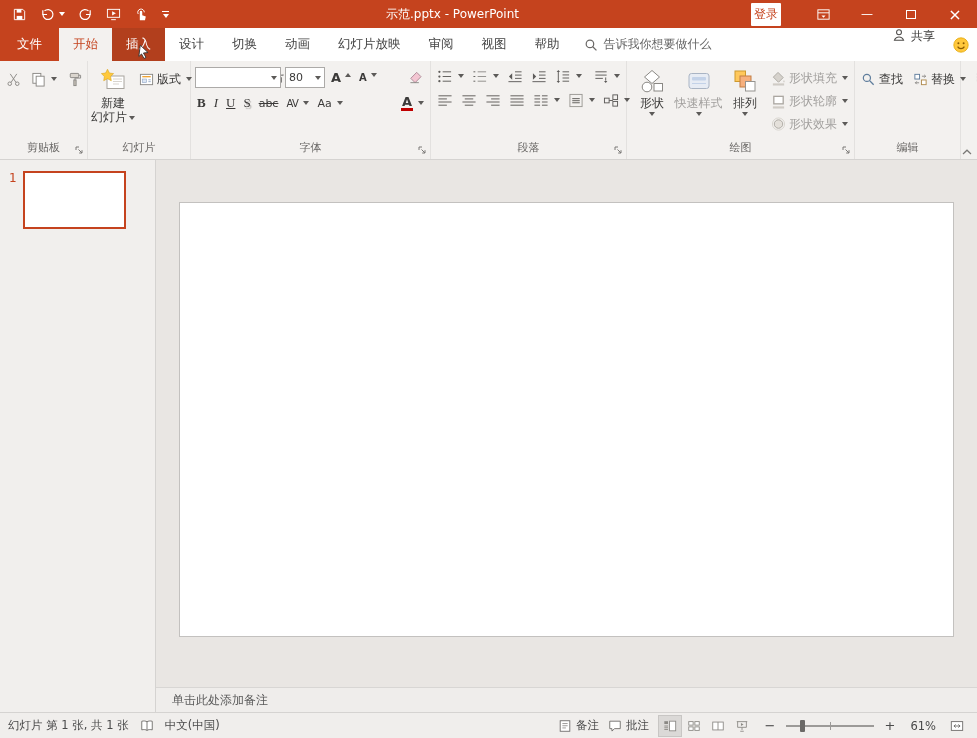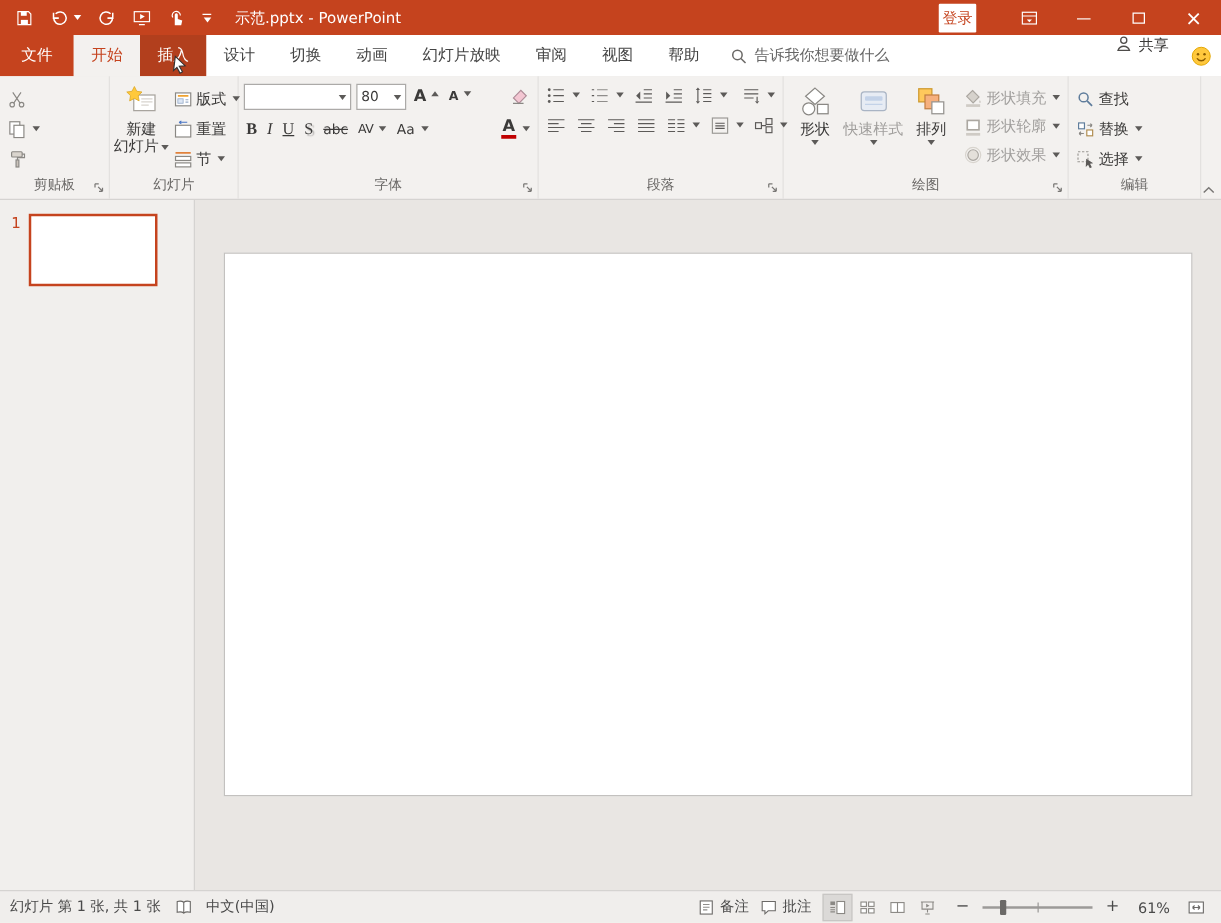--- a/index.html
+++ b/index.html
@@ -9,21 +9,21 @@
   }
   *{margin:0;padding:0;box-sizing:border-box}
   html,body{width:977px;height:738px}
   body{font-family:"DejaVu Sans","Liberation Sans",sans-serif;font-size:12px;color:var(--text);overflow:hidden;background:#fff}
   .app{position:relative;width:977px;height:738px;display:flex;flex-direction:column;background:var(--canvas-bg)}
 
   
   .titlebar{flex:0 0 28px;background:var(--accent);display:flex;align-items:center;color:#fff;position:relative}
   .qat{display:flex;align-items:center;gap:13px;padding:0 12px;position:relative;z-index:1}
   .qbtn{display:flex;align-items:center;gap:2px;cursor:default}
-  .title{position:absolute;left:188px;right:260px;font-size:12px;color:#fff;z-index:0;pointer-events:none;white-space:nowrap}
+  .title{position:absolute;left:188px;right:260px;text-align:center;font-size:12px;color:#fff;z-index:0;pointer-events:none;white-space:nowrap}
   .tb-right{margin-left:auto;display:flex;align-items:center;height:100%;position:relative;z-index:1}
   .signin{background:#fff;color:var(--accent);font-size:12px;padding:3px 3px;margin-right:20px;border-radius:1px;cursor:default}
   .win{width:44px;height:28px;display:flex;align-items:center;justify-content:center;font-size:12px}
   .win.close{font-size:16px}
   .maxbox{width:10px;height:9px;border:1px solid #fff;display:inline-block}
   .qat-stack{display:flex;flex-direction:column;align-items:center;gap:2px}
   .qat-bar{width:7px;height:1px;background:#fff;display:block}
 
   
   .dd{display:inline-block;width:0;height:0;border-left:3.5px solid transparent;border-right:3.5px solid transparent;border-top:4px solid #5c5a58;margin-left:2px;vertical-align:middle}
@@ -43,21 +43,21 @@
   
   .ribbon{flex:0 0 99px;background:var(--ribbon-bg);display:flex;border-bottom:1px solid var(--border);position:relative}
   .group{display:flex;flex-direction:column;border-right:1px solid #E3E1DF;position:relative;padding:3px 2px 0}
   .gc{flex:1;display:flex;gap:3px;padding:1px 2px}
   .glabel{height:19px;line-height:16px;text-align:center;font-size:11px;color:#696765}
   .launcher{position:absolute;right:3px;bottom:4px;line-height:0;cursor:default}
   .g-clip{width:88px}.g-slides{width:103px}.g-font{width:240px}.g-par{width:196px}.g-draw{width:228px}.g-edit{width:106px}
   .bigbtn{display:flex;flex-direction:column;align-items:center;padding:3px 3px 1px;min-width:42px;cursor:default}
   .bigbtn .i26{margin-bottom:2px}
   .blabel{font-size:12px;line-height:14px;white-space:nowrap}
-  .smallcol{display:flex;flex-direction:column;gap:6px;padding-top:5px}
+  .smallcol{display:flex;flex-direction:row;gap:6px;padding-top:5px}
   .sbtn{display:flex;align-items:center;gap:3px;height:18px;padding:0 2px;font-size:12px;cursor:default;white-space:nowrap}
   .dis{color:var(--disabled-text)}
   .vrows{display:flex;flex-direction:column;gap:6px;padding-top:2px;width:100%}
   .hrow{display:flex;align-items:center;gap:4px}
   .mla{margin-left:auto}
   .combo{height:21px;background:#fff;border:1px solid #ACAAA8;display:flex;align-items:center;padding:0 3px;font-size:11px;gap:2px}
   .combo .cval{flex:1;overflow:hidden;white-space:nowrap}
   .fname{width:86px}.fsize{width:40px}
   .gA{font-size:13px;font-weight:bold;line-height:1}
   .gA.small{font-size:10px}
@@ -548,20 +548,23 @@
     <div class="thumb-panel">
       <div class="thumb-row">
         <span class="thumb-num">1</span>
         <div class="thumb"></div>
       </div>
     </div>
     <div class="editor">
       <div class="canvas-area">
         <div class="slide"></div>
       </div>
+      <div class="notes-bar">
+        <span>单击此处添加备注</span>
+      </div>
     </div>
   </div>
 
   <div class="statusbar">
     <span class="sb-item">幻灯片 第 1 张, 共 1 张</span>
     <span class="sb-item">
         <svg class="i14" viewBox="0 0 16 16">
           <path d="M8 3.2C6.6 2.2 4.2 2 2 2.6v9.8c2.2-.6 4.6-.4 6 .6 1.4-1 3.8-1.2 6-.6V2.6C11.8 2 9.4 2.2 8 3.2z" fill="#fff" stroke="#6b6967"></path>
           <path d="M8 3.2v10" stroke="#6b6967" fill="none"></path>
         </svg>

